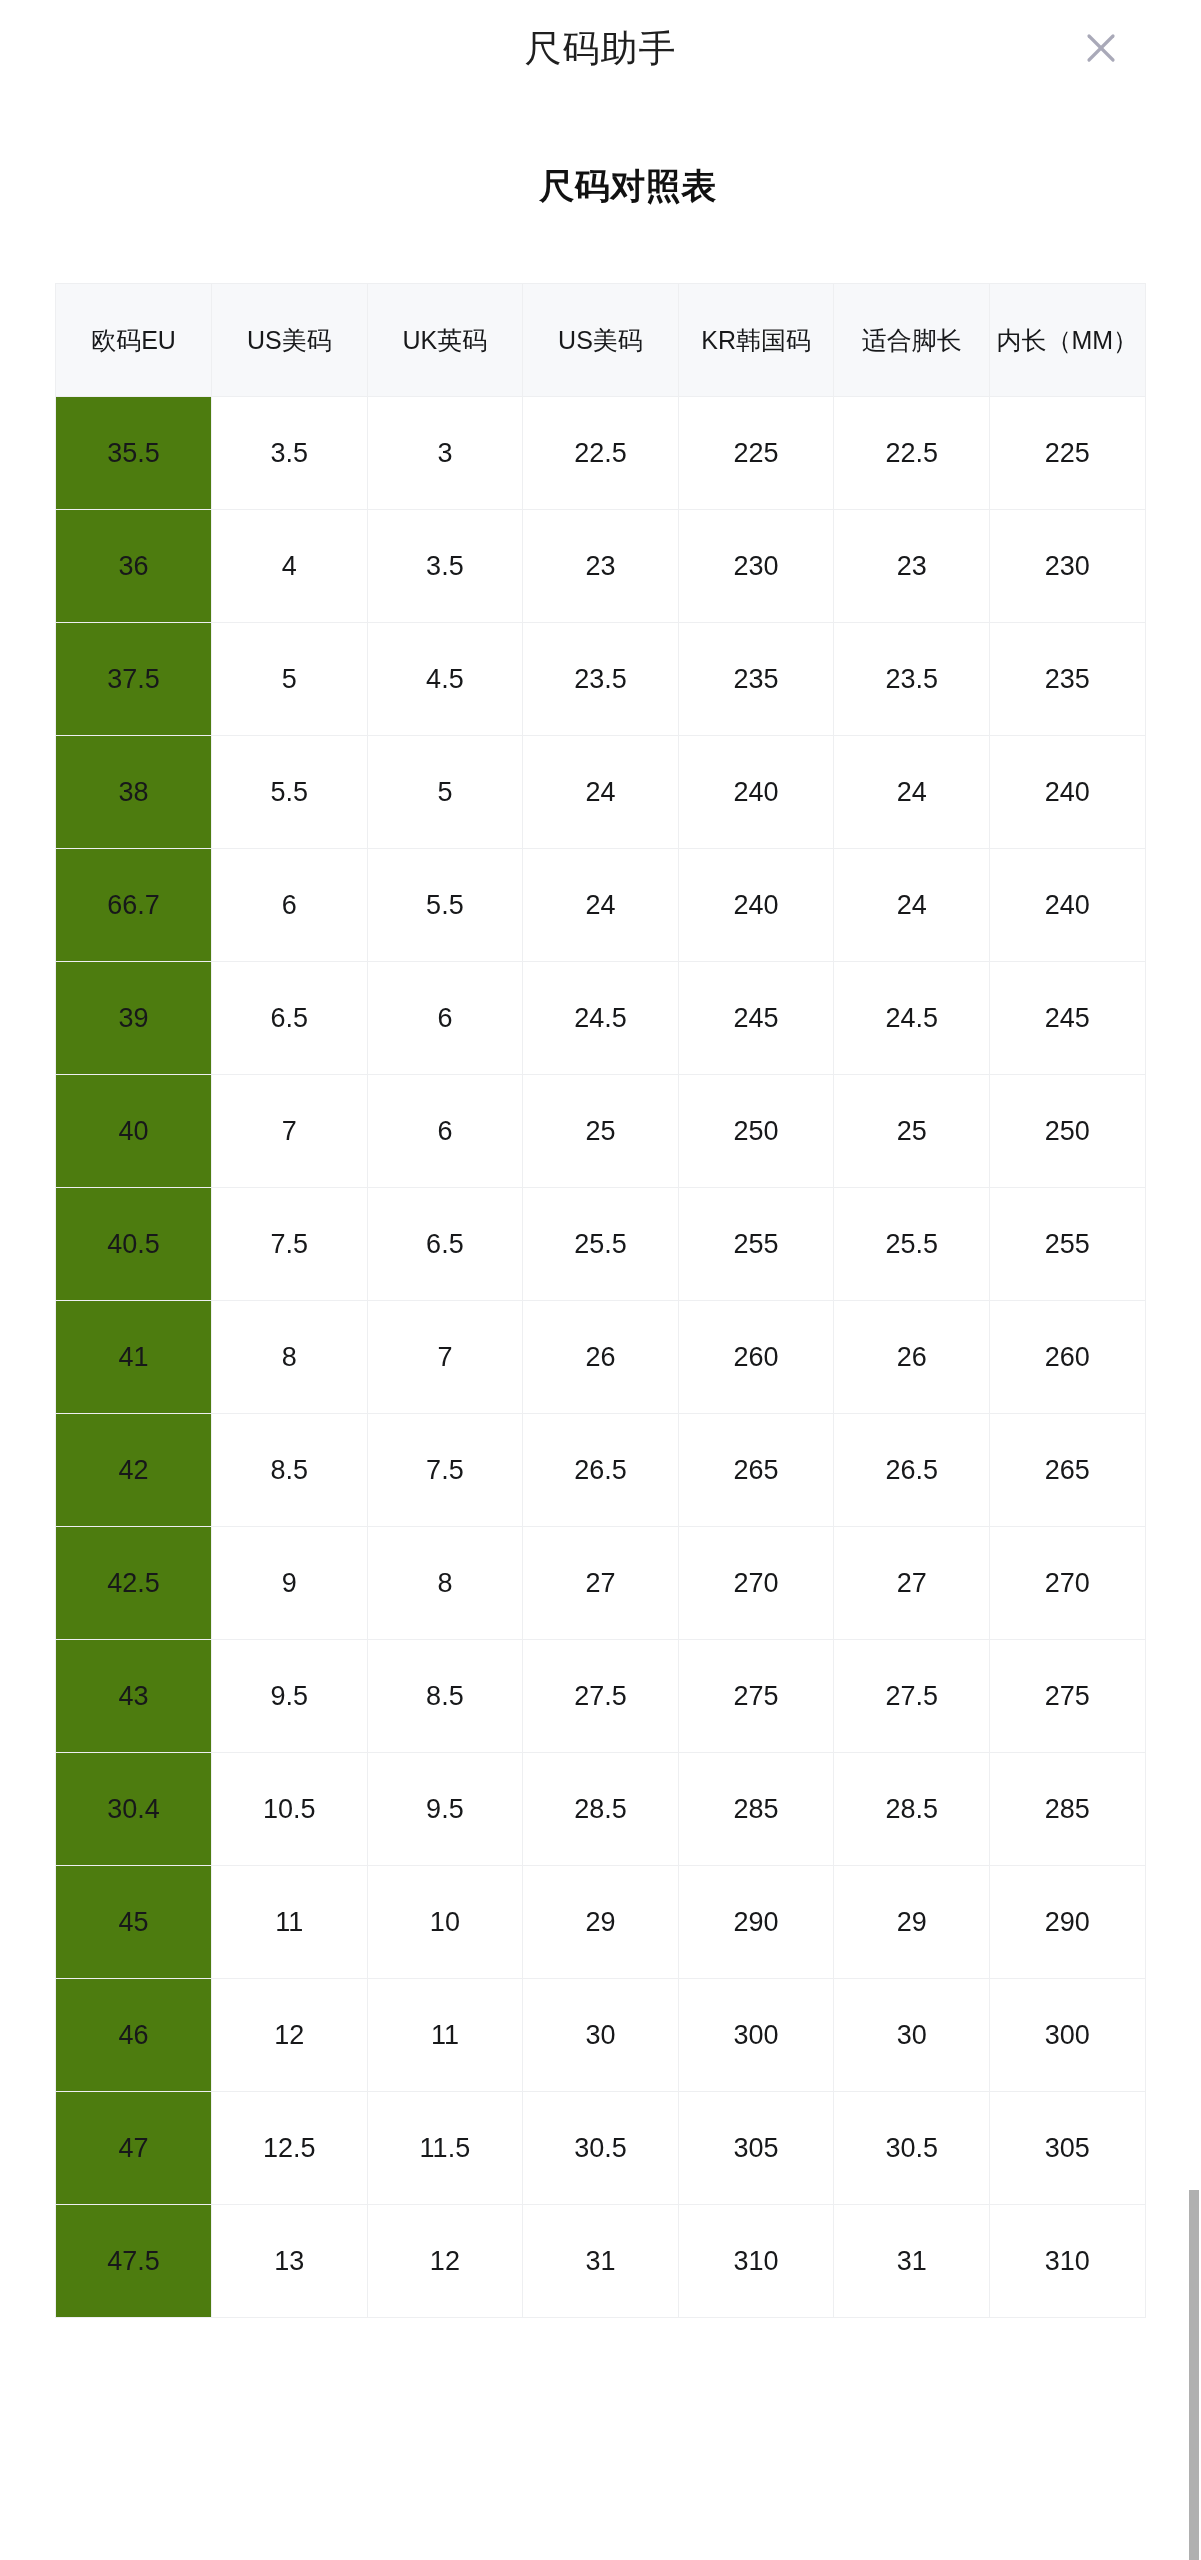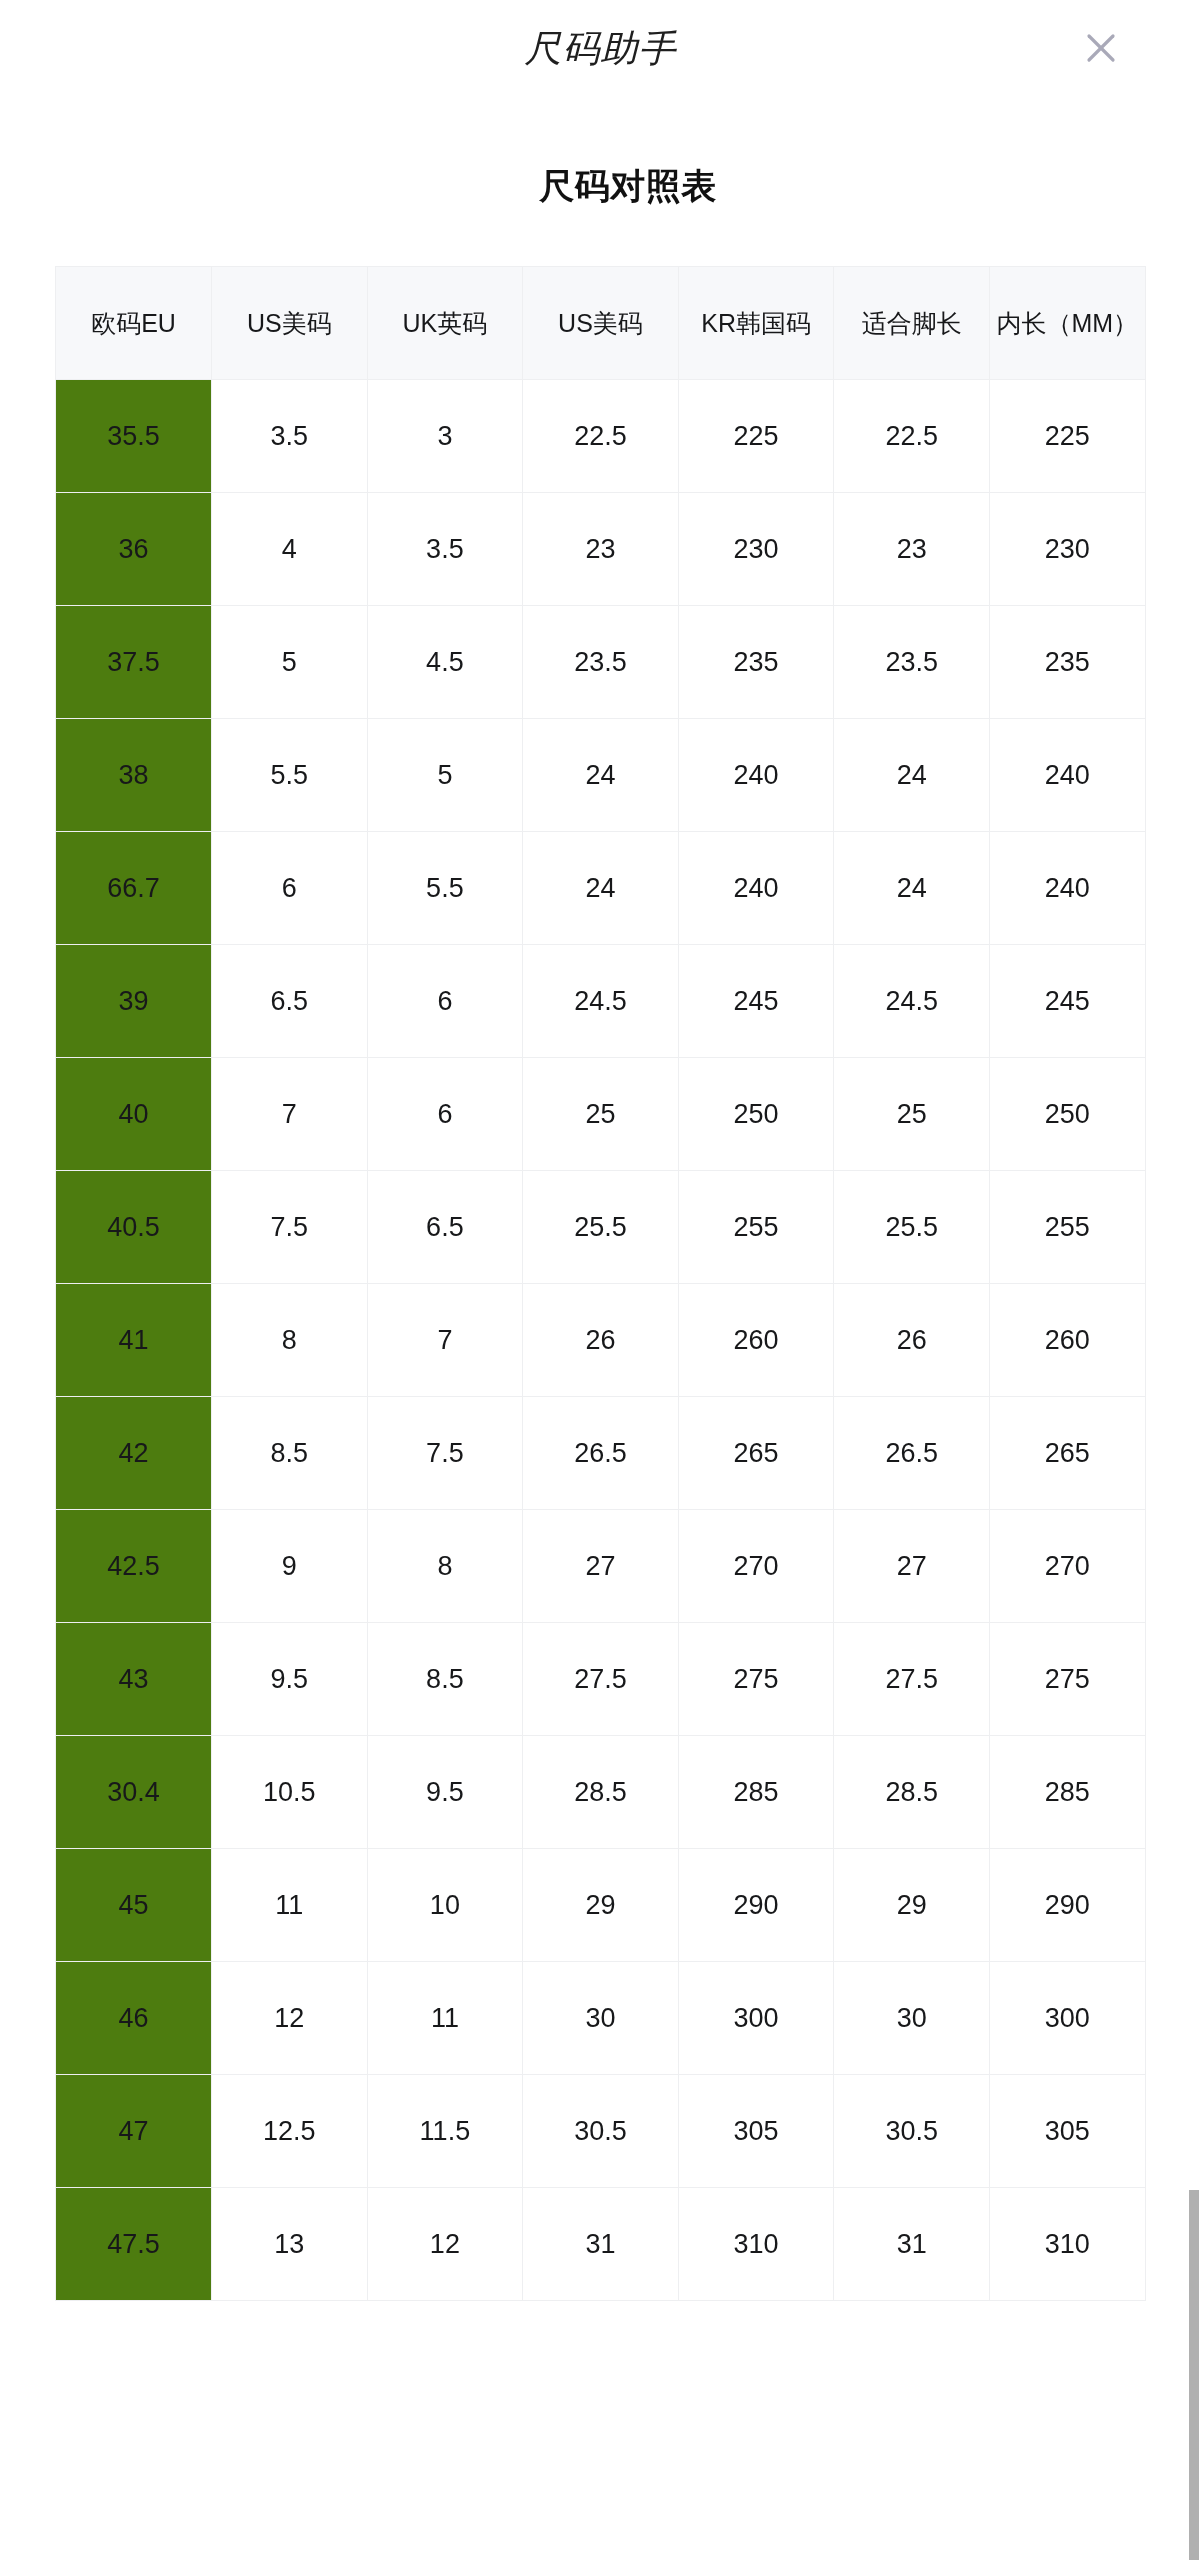--- a/index.html
+++ b/index.html
@@ -17,21 +17,20 @@
   }
 
   
   .modal-header {
     position: relative;
     height: 96px;
     display: flex;
     align-items: center;
     justify-content: center;
     background: #ffffff;
-    font-style: italic;
   }
   .modal-title {
     font-size: 37px;
     font-weight: 400;
     color: #1f1f1f;
     letter-spacing: 1px;
     line-height: 1;
   }
   .close-btn {
     position: absolute;
@@ -53,21 +52,21 @@
     font-size: 35px;
     font-weight: 700;
     color: #111111;
     letter-spacing: 0.5px;
     line-height: 1;
     text-align: center;
   }
 
   
   .table-wrap {
-    margin: 63px 0 0 55px;
+    margin: 80px 0 0 55px;
     width: 1090px;
     position: relative;
   }
   table.size-table {
     border-collapse: collapse;
     width: 1090px;
     table-layout: fixed;
   }
   table.size-table col.c0 { width: 156px; }
   table.size-table col.cx { width: 155.6px; }

